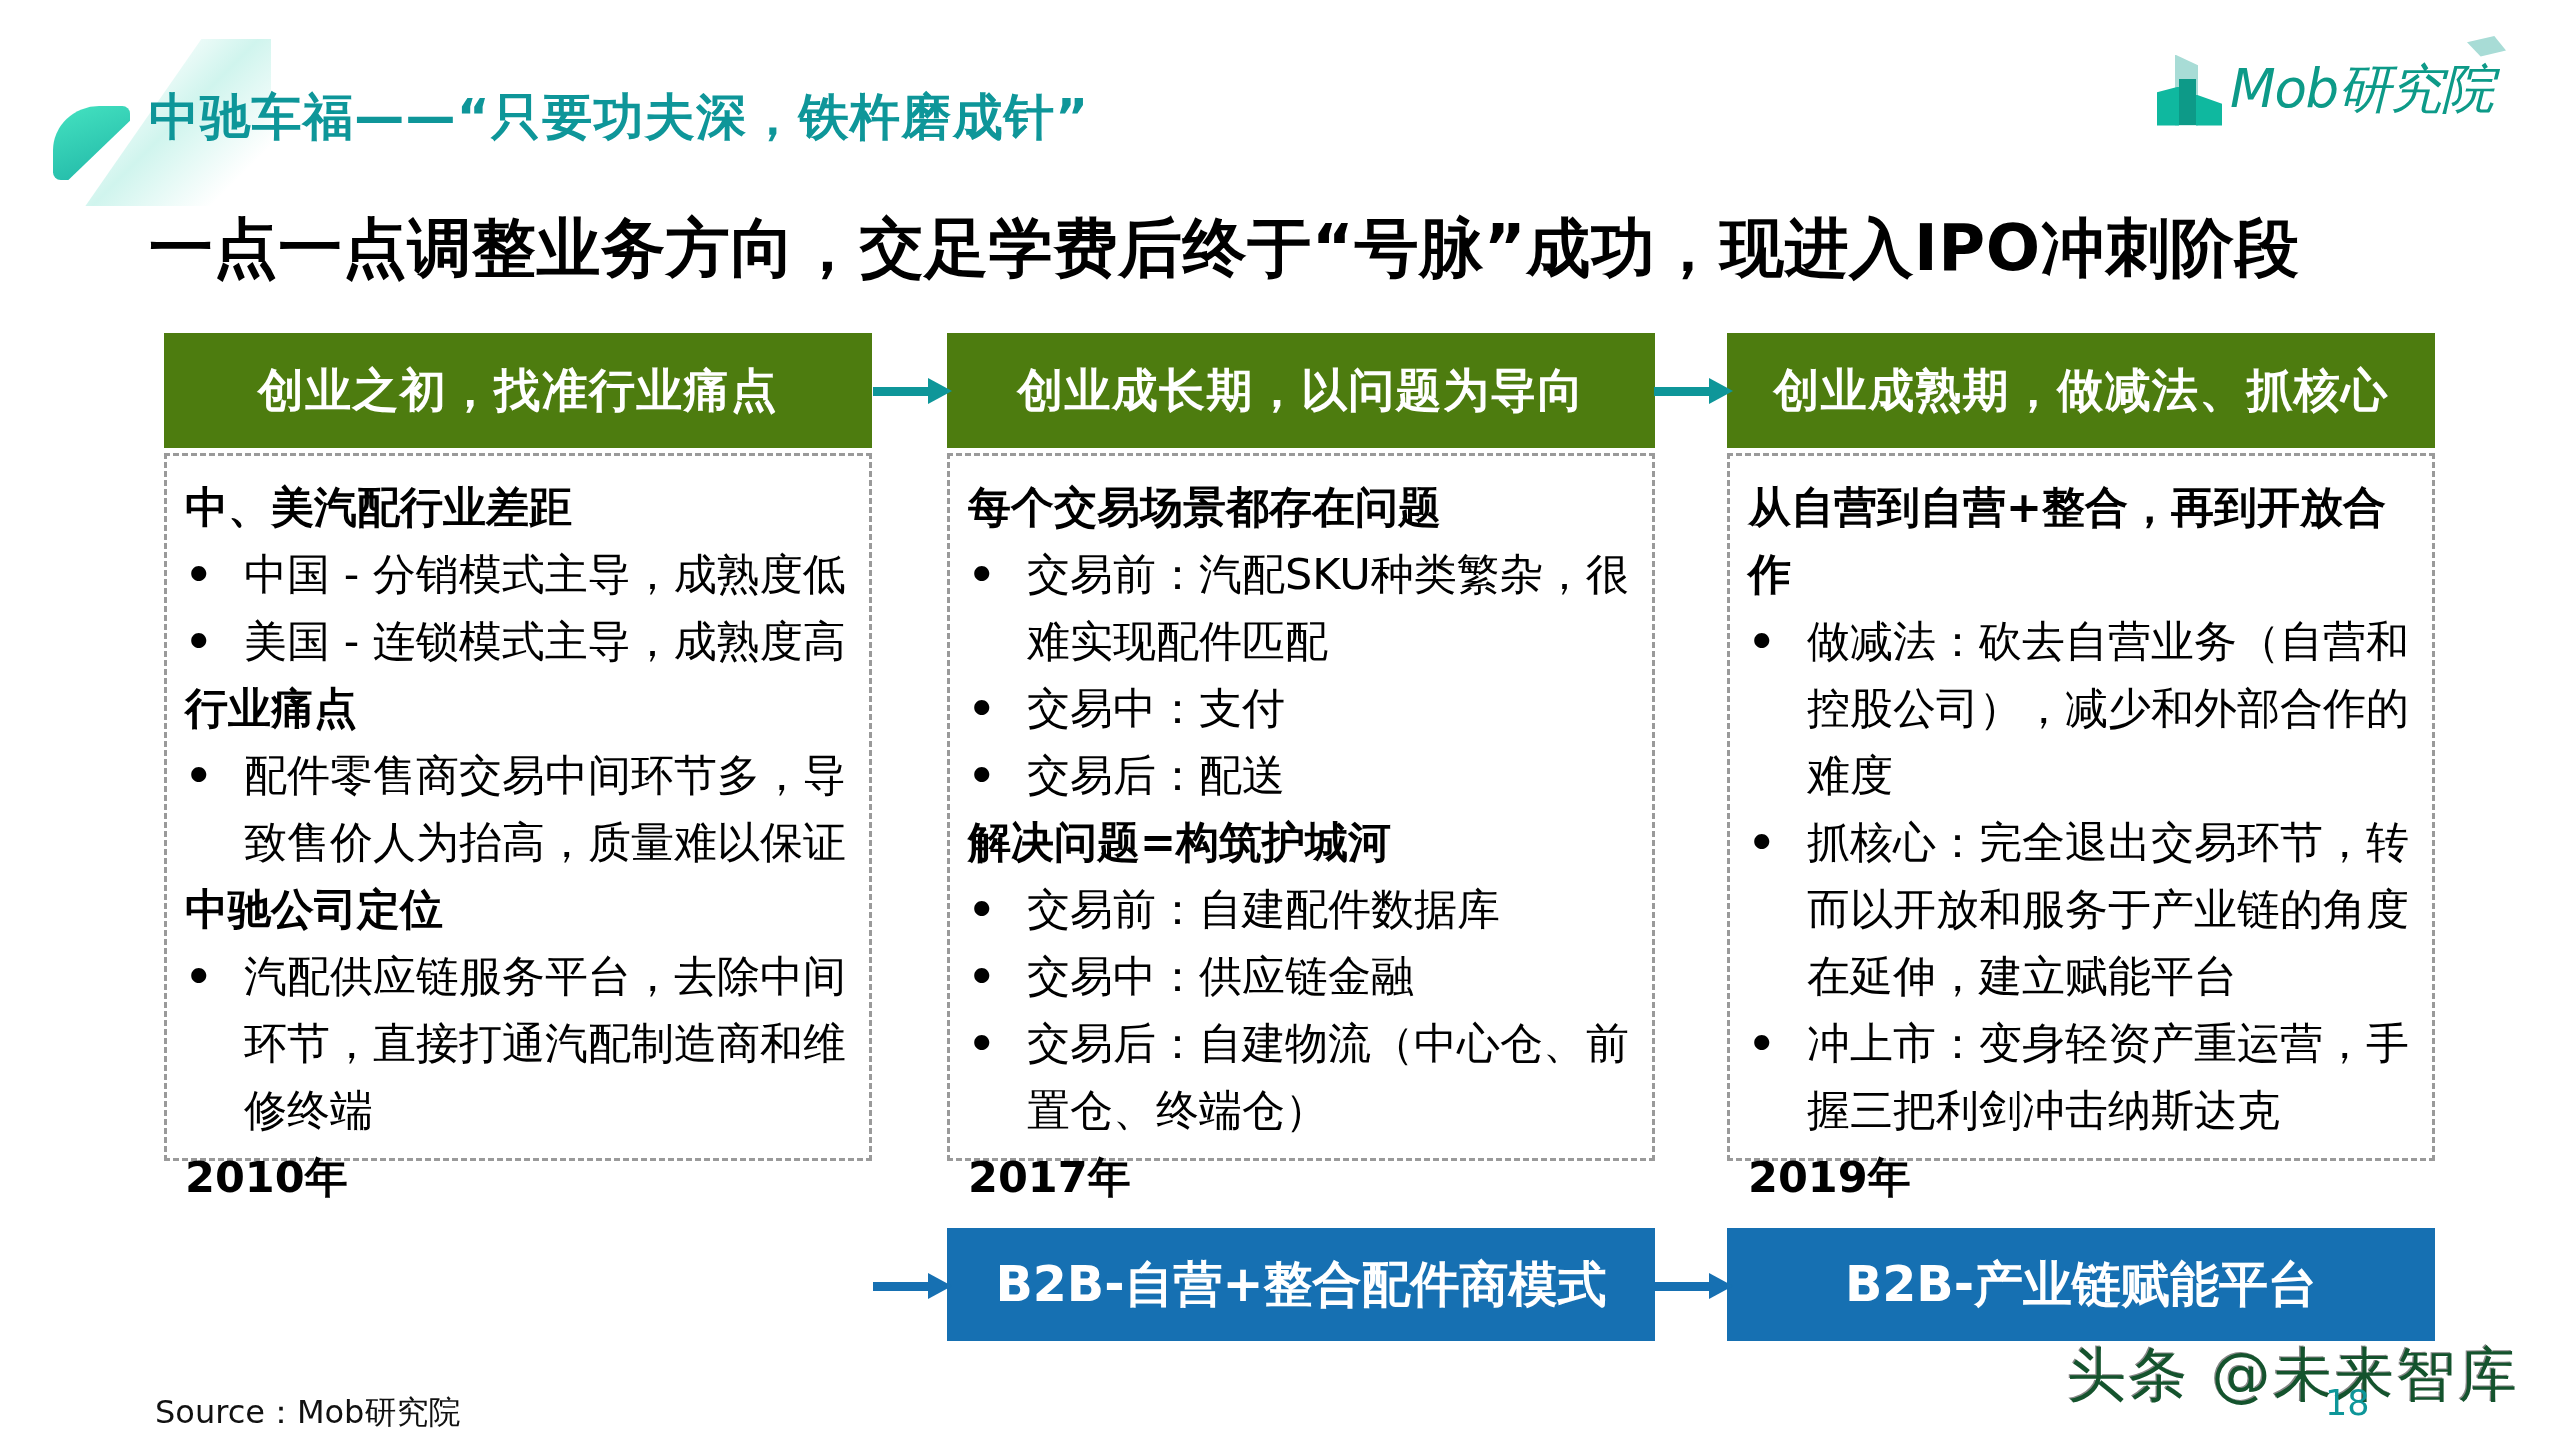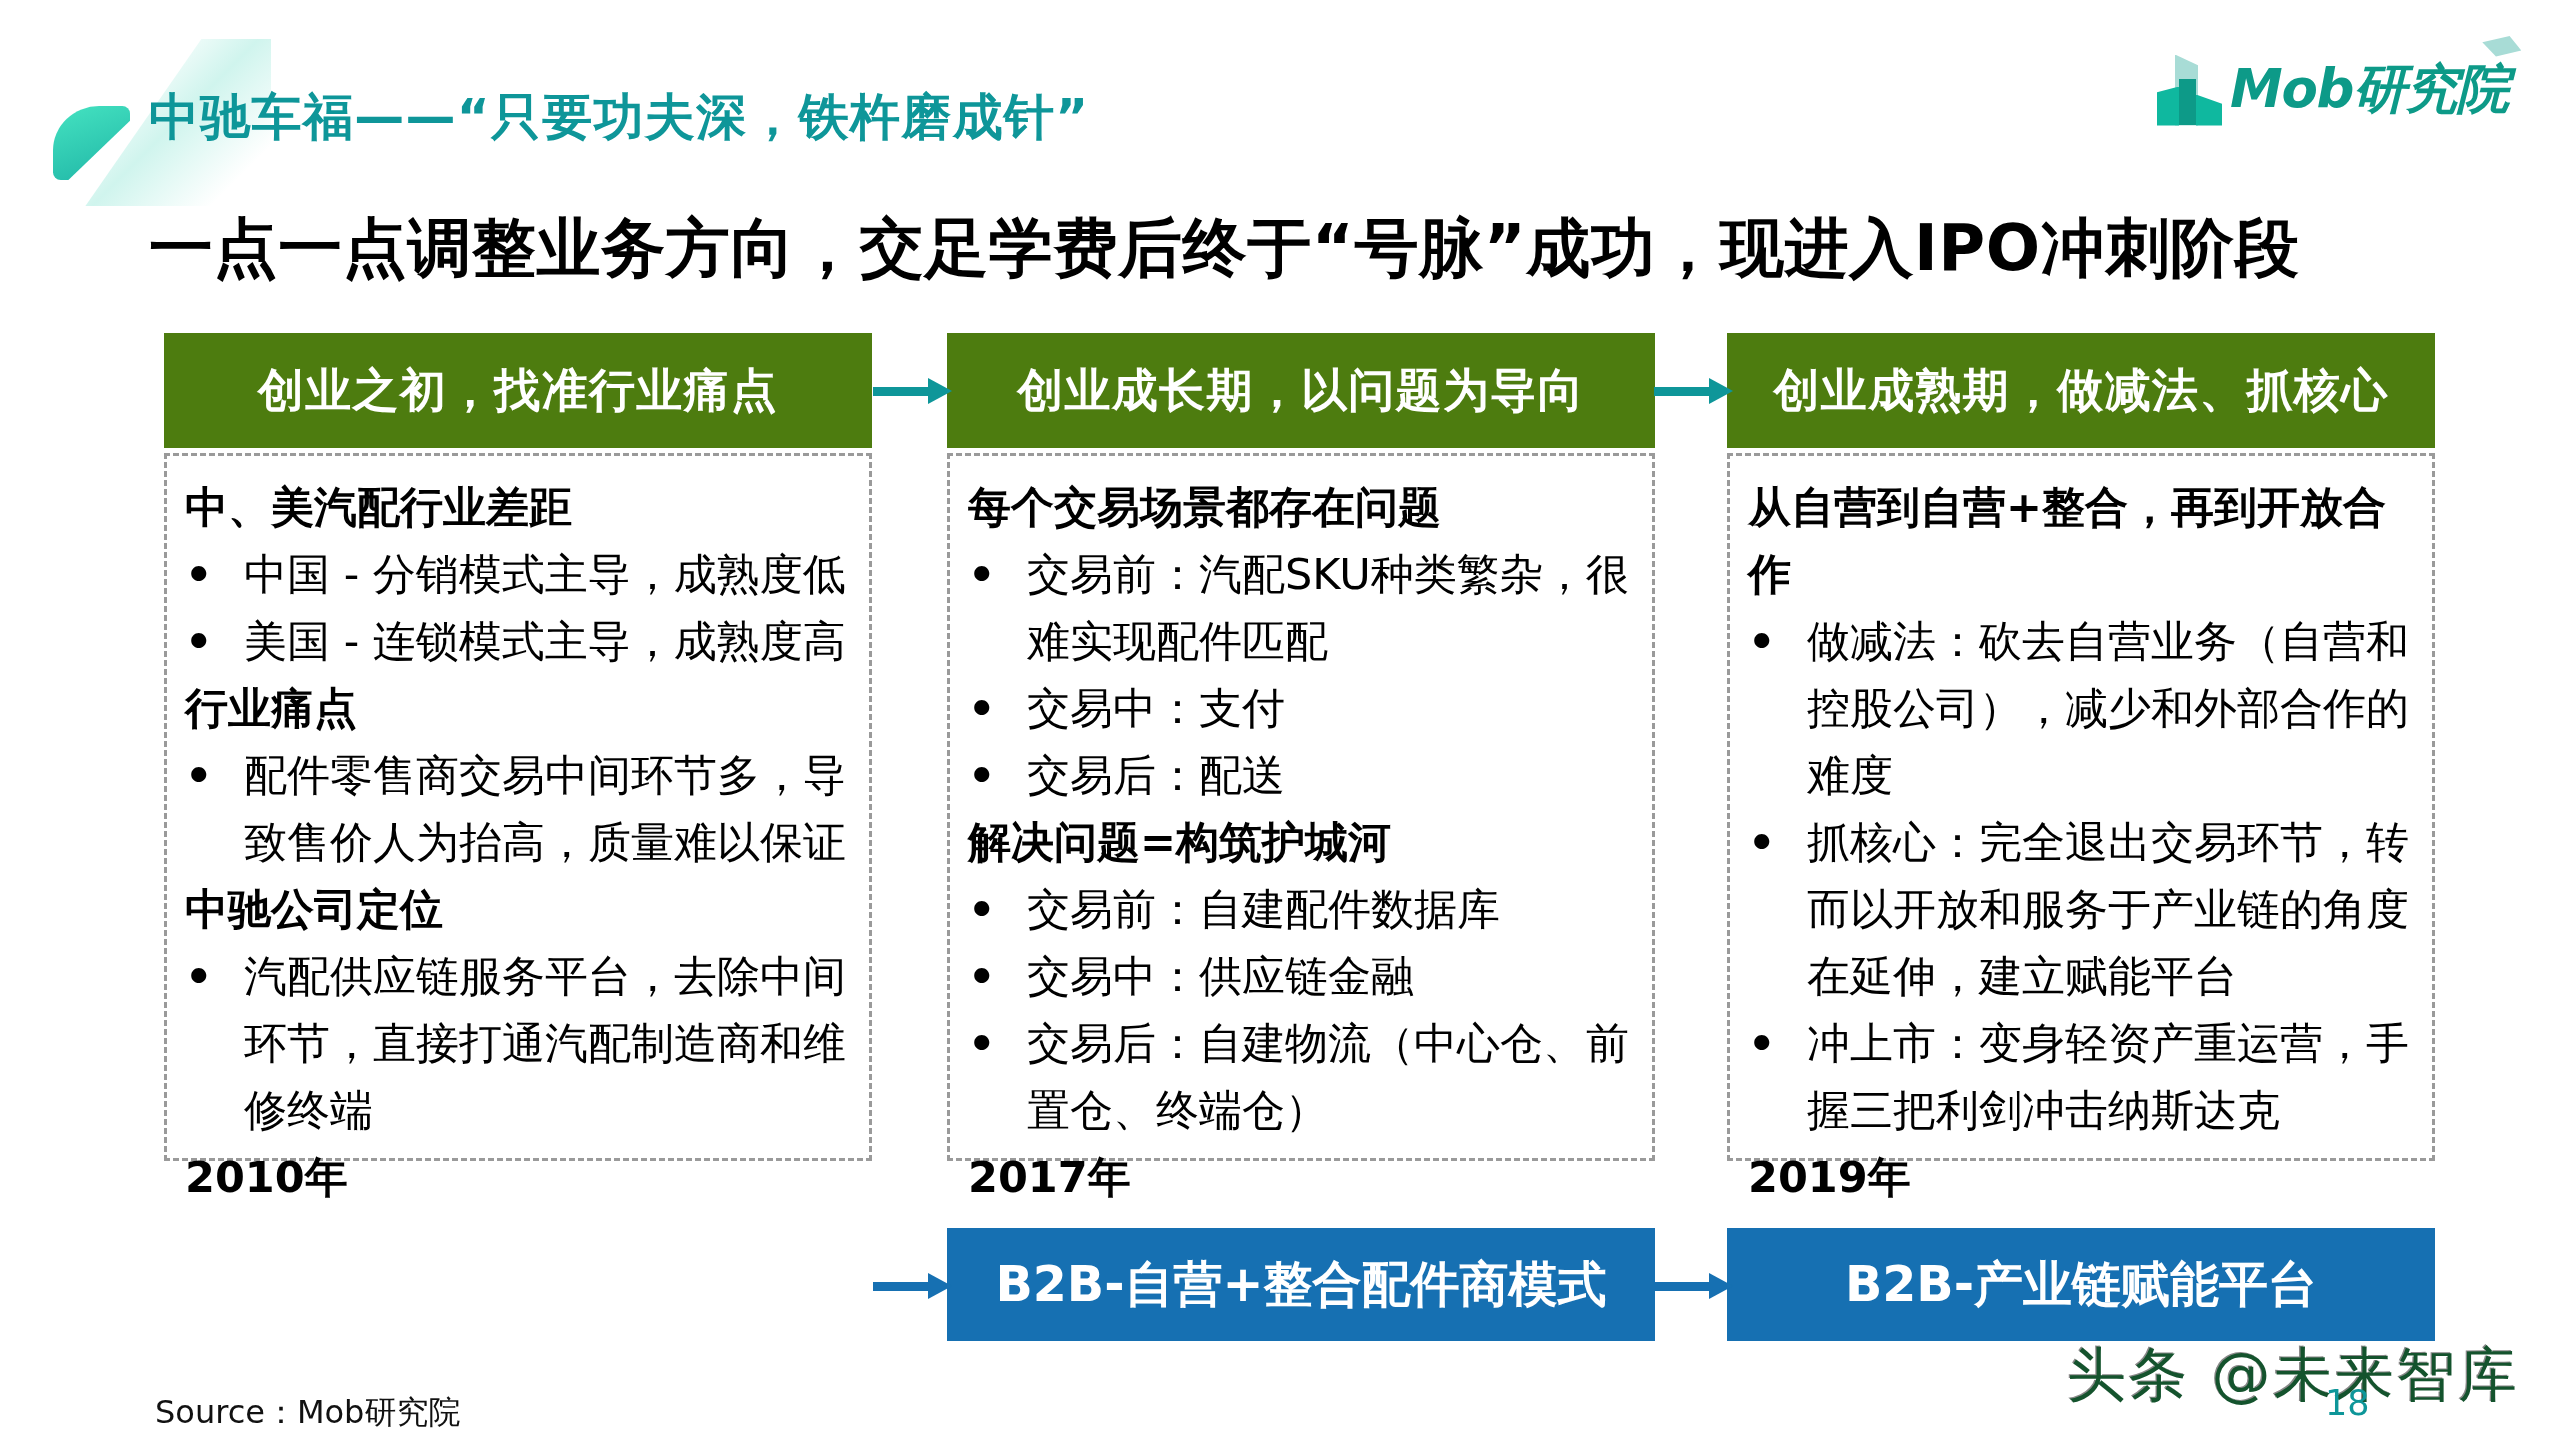--- a/index.html
+++ b/index.html
@@ -32,21 +32,21 @@
     }
     .logo {
       position: absolute; left: 2157px; top: 45px; height: 90px; width: 399px;
       display: flex; align-items: center;
     }
     .logo-mark { position: relative; width: 64px; height: 71px; margin-right: 9px; }
     .logo-mark .b1 { position:absolute; left:18px; top:0; width:23px; height:71px; background:#a8dcd6; clip-path: polygon(0 0, 100% 15%, 100% 100%, 0 100%); }
     .logo-mark .b2 { position:absolute; left:0; top:32px; width:22px; height:39px; background:#0fb89f; clip-path: polygon(0 15%, 100% 0, 100% 100%, 0 100%); }
     .logo-mark .b3 { position:absolute; left:22px; top:24.5px; width:16.7px; height:46px; background:#0d9a88; }
     .logo-mark .b4 { position:absolute; left:39px; top:40px; width:26px; height:31px; background:#0fb89f; clip-path: polygon(0 0, 100% 30%, 100% 100%, 0 100%); }
-    .logo-text { font-size: 53px; font-weight: bold; font-style: italic; color: #0d9a88; letter-spacing: -1.3px; position: relative; }
+    .logo-text { font-size: 53px; font-weight: normal; font-style: italic; color: #0d9a88; letter-spacing: -1.3px; position: relative; }
     .logo-cap { position:absolute; right: -13px; top: -18px; width: 39px; height: 20.6px; background:#a8dcd6; clip-path: polygon(0 30%, 70% 0, 100% 70%, 35% 100%); }
 
     .col { position: absolute; top: 333px; width: 708px; }
     .col-head {
       height: 115px; background: #4d7c0f; color: #fff;
       display: flex; align-items: center; justify-content: center;
       font-size: 46px; font-weight: bold; letter-spacing: 1.3px; white-space: nowrap;
     }
     .col-body {
       margin-top: 5.2px; height: 708px; box-sizing: border-box;

